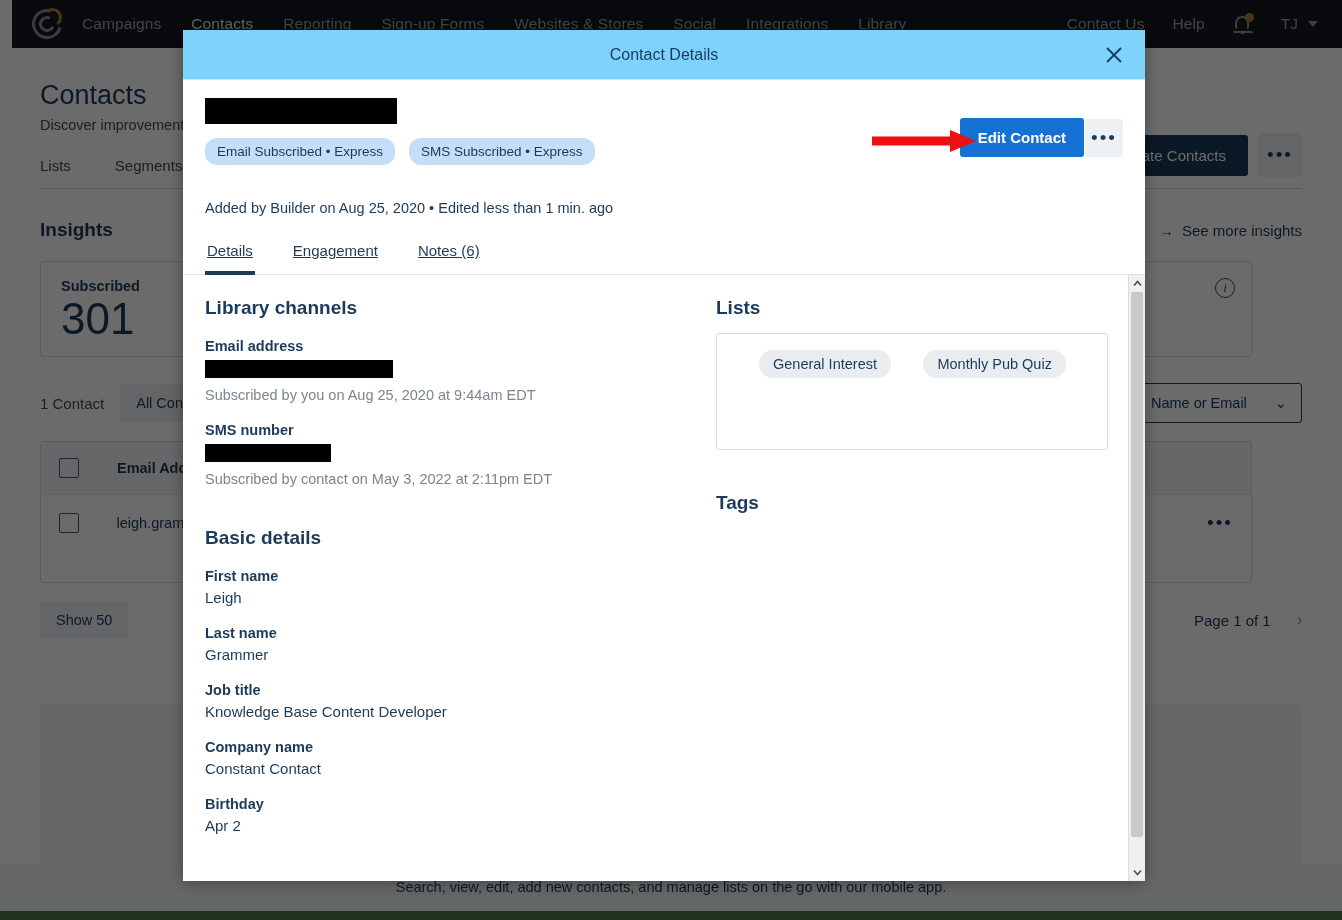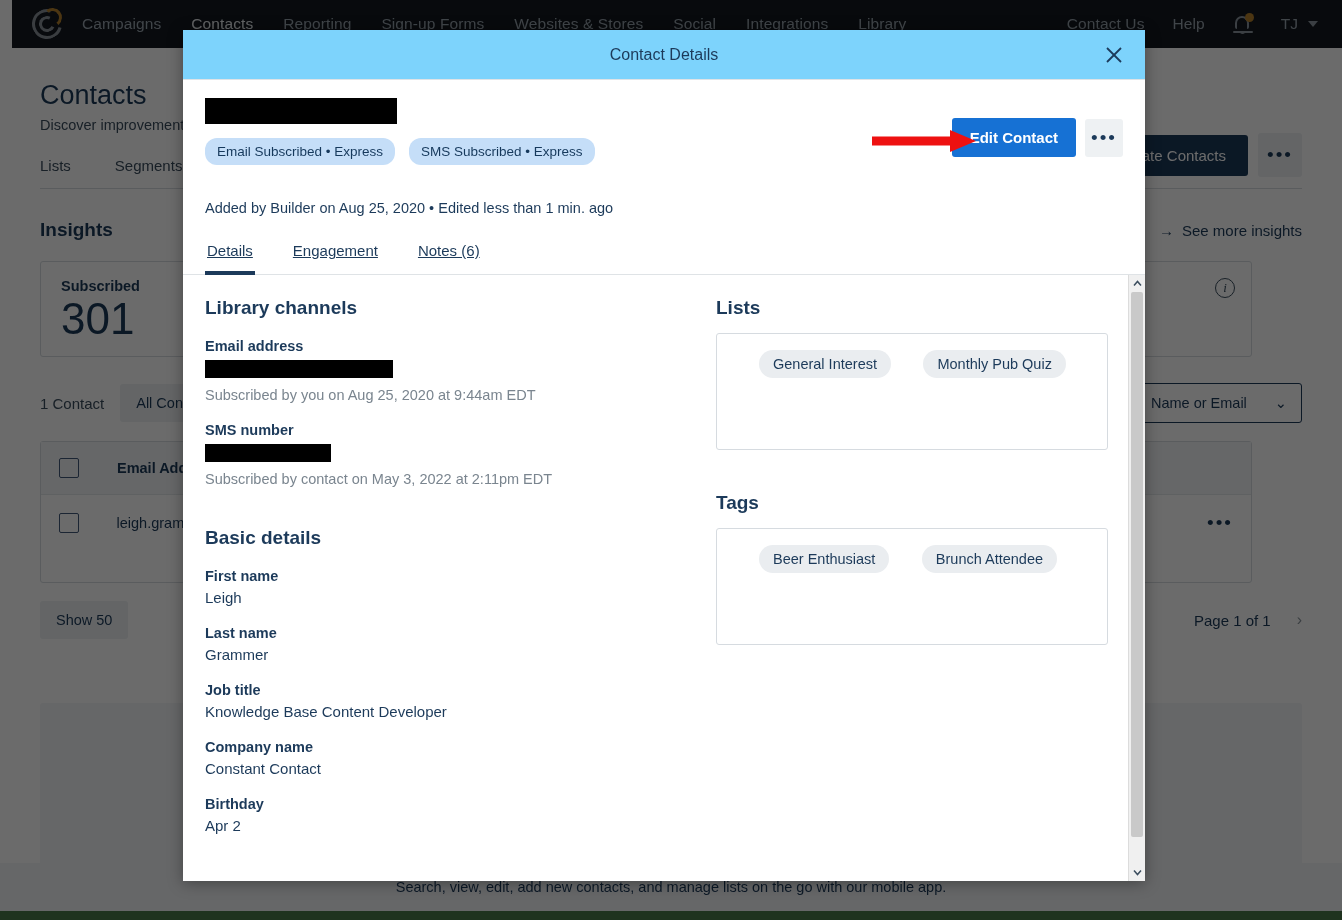--- a/index.html
+++ b/index.html
@@ -190,21 +190,21 @@
   .redact-name { width: 192px; height: 26px; margin-bottom: 6px; }
   .chips-row { display: flex; gap: 14px; margin-top: 4px; align-items: center; }
   .chip-blue {
     background: #c5def8; color: #16395c; font-size: 13.5px;
     padding: 6px 12px; border-radius: 12px; cursor: pointer;
   }
   .meta-line { font-size: 14.5px; color: #1c3a5a; margin-top: 35px; }
 
   .top-actions {
     position: absolute; right: 22px; top: 38px;
-    display: flex; align-items: center; gap: 9px;
+    display: flex; align-items: center; gap: 1px;
   }
   .btn-edit {
     background: #1671d4; color: #fff; font-size: 15px; font-weight: 700;
     padding: 11px 18px; border-radius: 3px; cursor: pointer;
   }
   .btn-sq-light {
     background: #eef1f3; width: 38px; height: 38px; border-radius: 3px;
     display: flex; align-items: center; justify-content: center; cursor: pointer;
   }
 
@@ -451,24 +451,20 @@
       </div>
 
       <div class="col-right">
         <div class="sec-title">Lists</div>
         <div class="panel panel-lists">
           <div class="tagchip">General Interest</div>
           <div class="tagchip">Monthly Pub Quiz</div>
         </div>
 
         <div class="sec-title sec-title-tags">Tags</div>
-        <div class="panel panel-tags">
-          <div class="tagchip">Beer Enthusiast</div>
-          <div class="tagchip">Brunch Attendee</div>
-        </div>
       </div>
     </div>
 
     <div class="mscroll">
       <div class="sb-btn">
         <svg width="9" height="7" viewBox="0 0 9 7" aria-hidden="true">
           <polyline points="1,5.5 4.5,1.5 8,5.5" fill="none" stroke="#3b4d5e" stroke-width="1.5"></polyline>
         </svg>
       </div>
       <div class="sb-track">

